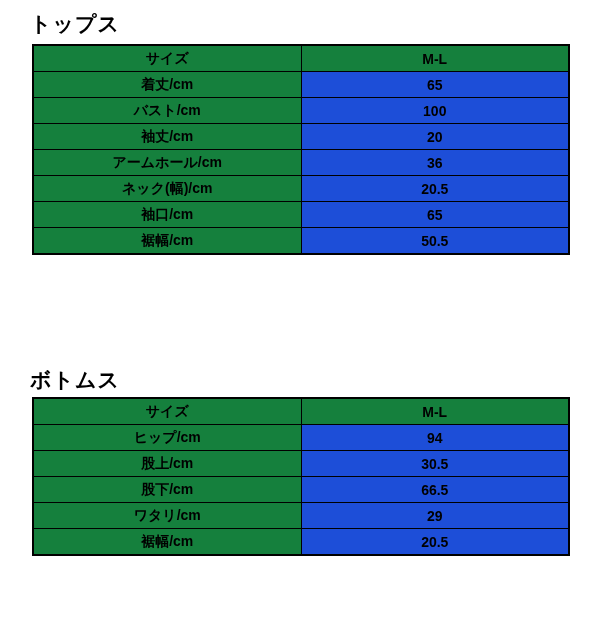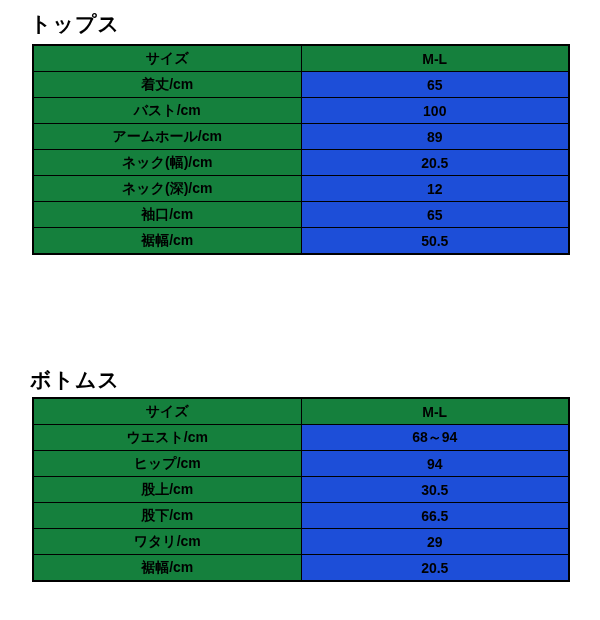--- a/index.html
+++ b/index.html
@@ -71,53 +71,49 @@
       </tr>
       <tr>
         <td class="gray">着丈/cm</td>
         <td class="white">65</td>
       </tr>
       <tr>
         <td class="gray">バスト/cm</td>
         <td class="white">100</td>
       </tr>
       <tr>
+        <td class="gray">袖丈/cm</td>
+        <td class="white">20</td>
+      </tr>
+      <tr>
         <td class="gray">アームホール/cm</td>
-        <td class="white">89</td>
+        <td class="white">36</td>
       </tr>
       <tr>
         <td class="gray">ネック(幅)/cm</td>
         <td class="white">20.5</td>
-      </tr>
-      <tr>
-        <td class="gray">ネック(深)/cm</td>
-        <td class="white">12</td>
       </tr>
       <tr>
         <td class="gray">袖口/cm</td>
         <td class="white">65</td>
       </tr>
       <tr>
         <td class="gray">裾幅/cm</td>
         <td class="white">50.5</td>
       </tr>
     </tbody>
   </table>
 
   <div class="section-title" id="title-bottoms">ボトムス</div>
 
   <table class="size-table" id="table-bottoms">
     <tbody>
       <tr>
         <td class="gray">サイズ</td>
         <td class="gray">M-L</td>
-      </tr>
-      <tr>
-        <td class="gray">ウエスト/cm</td>
-        <td class="white">68～94</td>
       </tr>
       <tr>
         <td class="gray">ヒップ/cm</td>
         <td class="white">94</td>
       </tr>
       <tr>
         <td class="gray">股上/cm</td>
         <td class="white">30.5</td>
       </tr>
       <tr>

